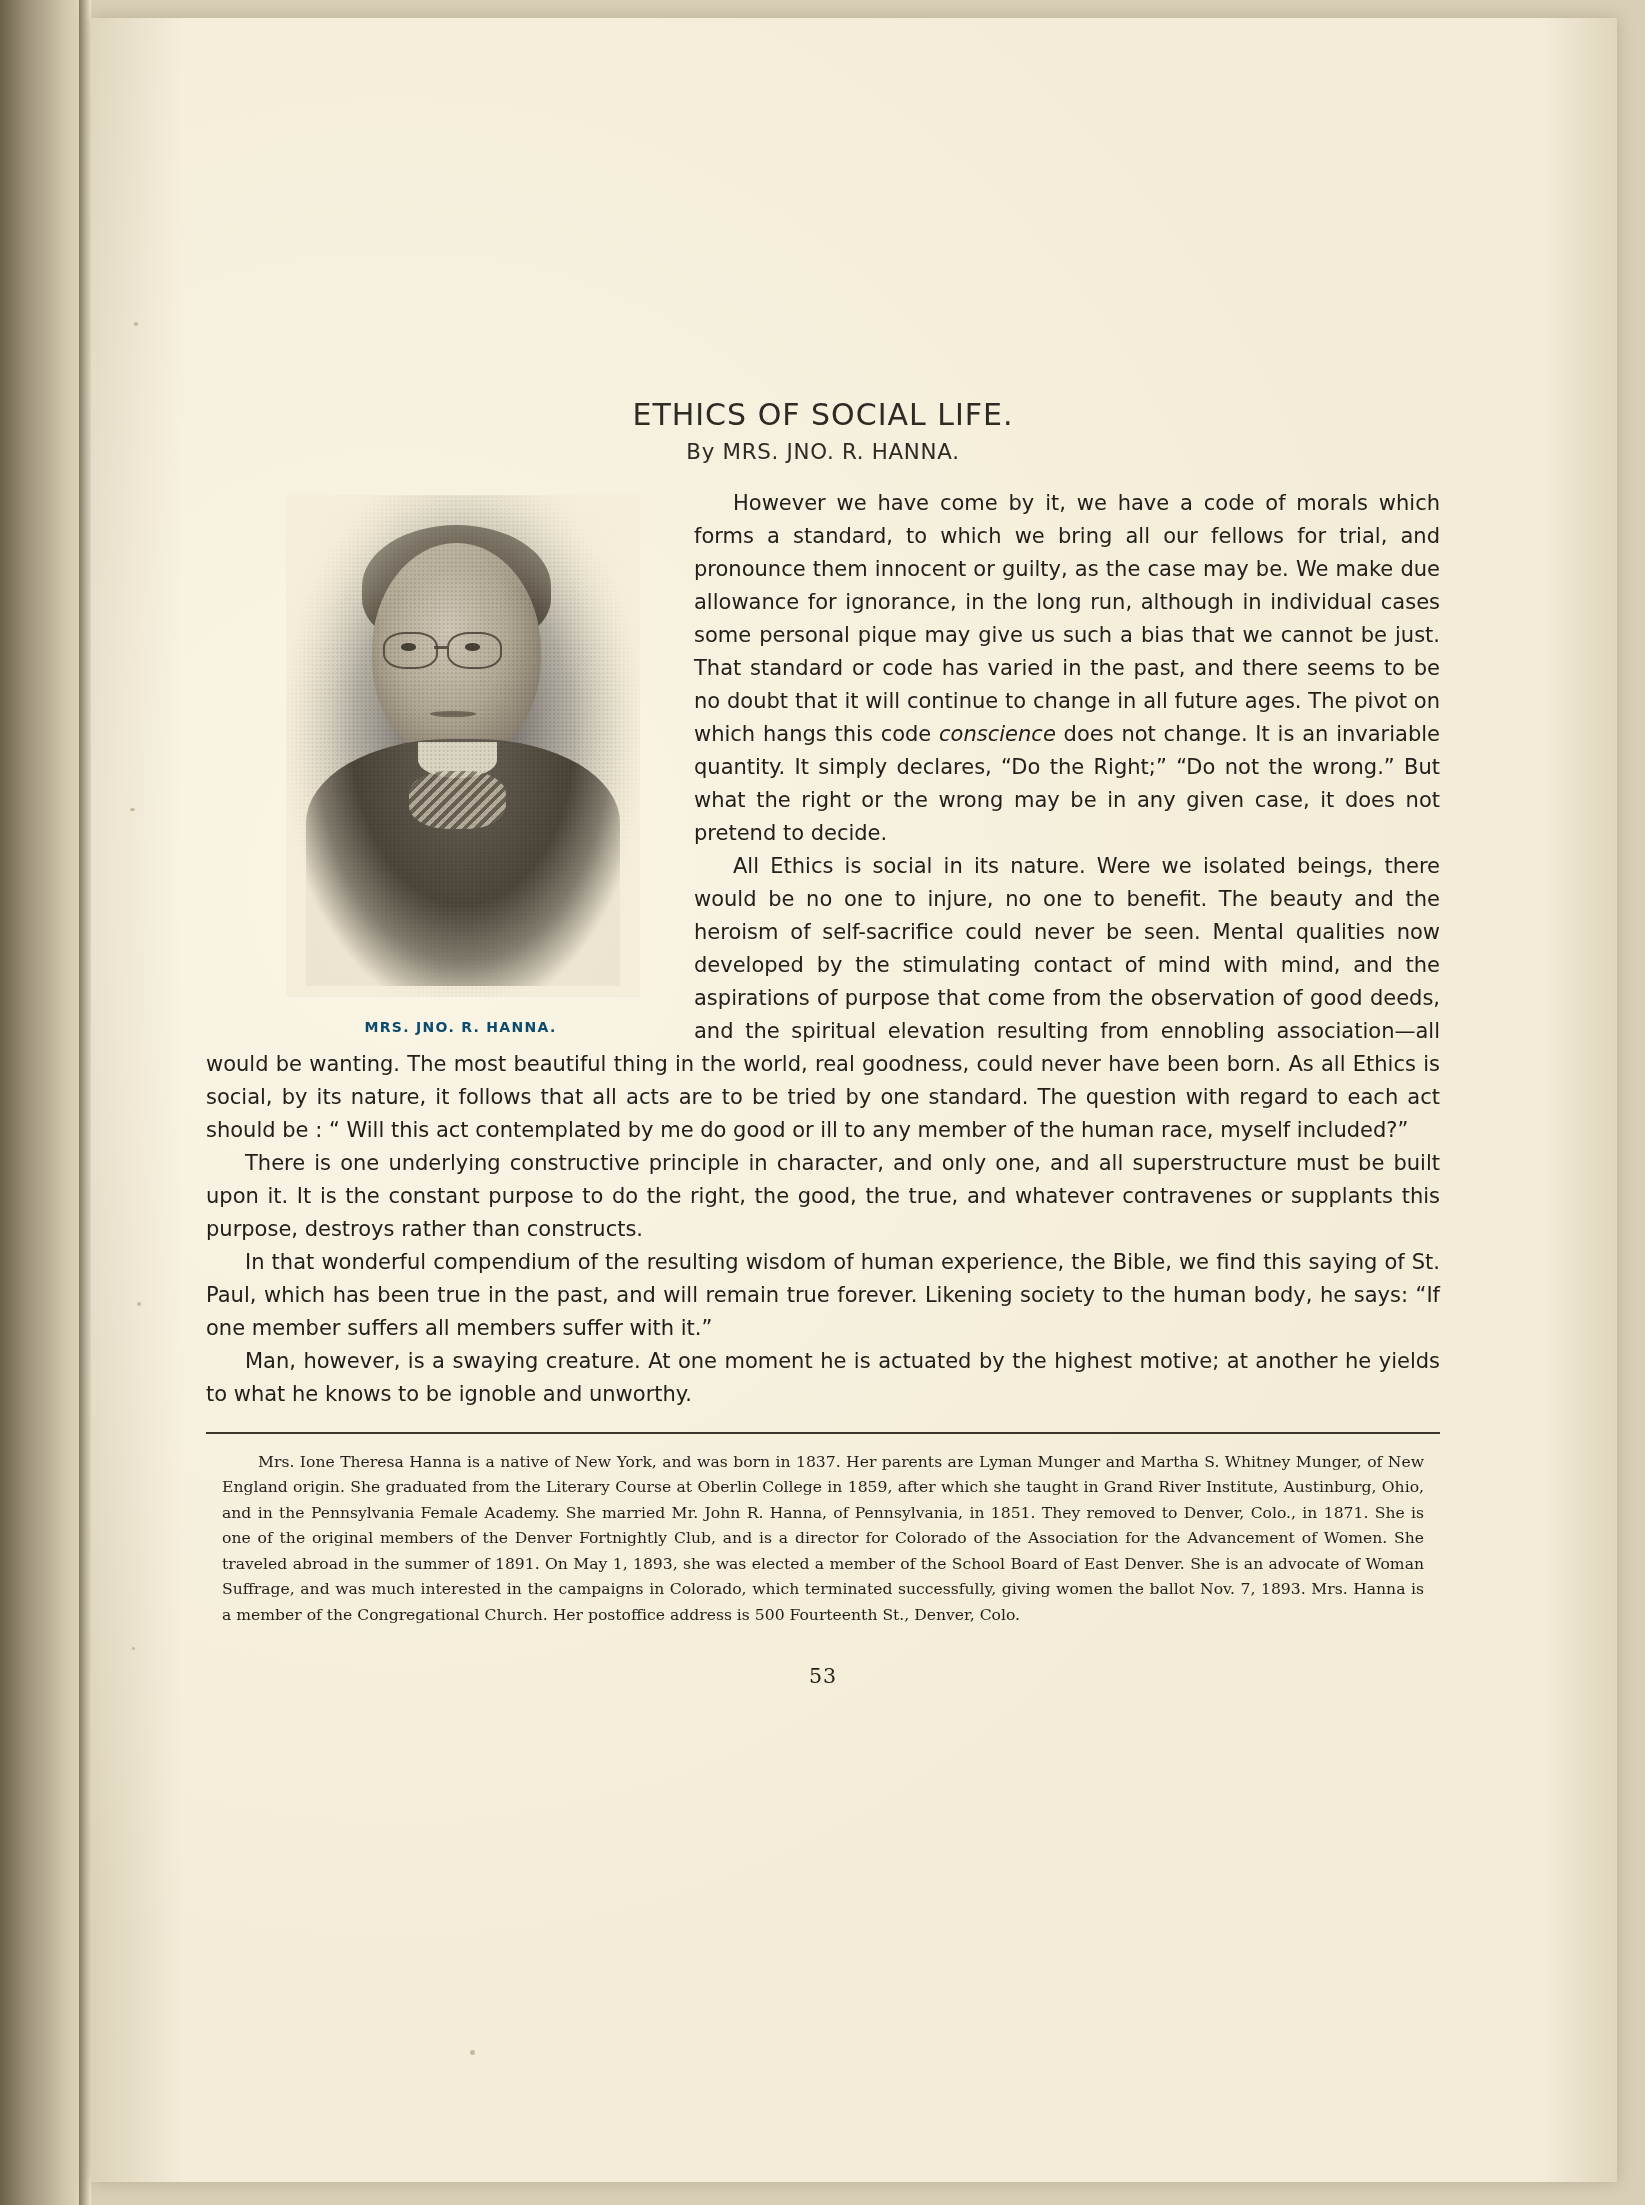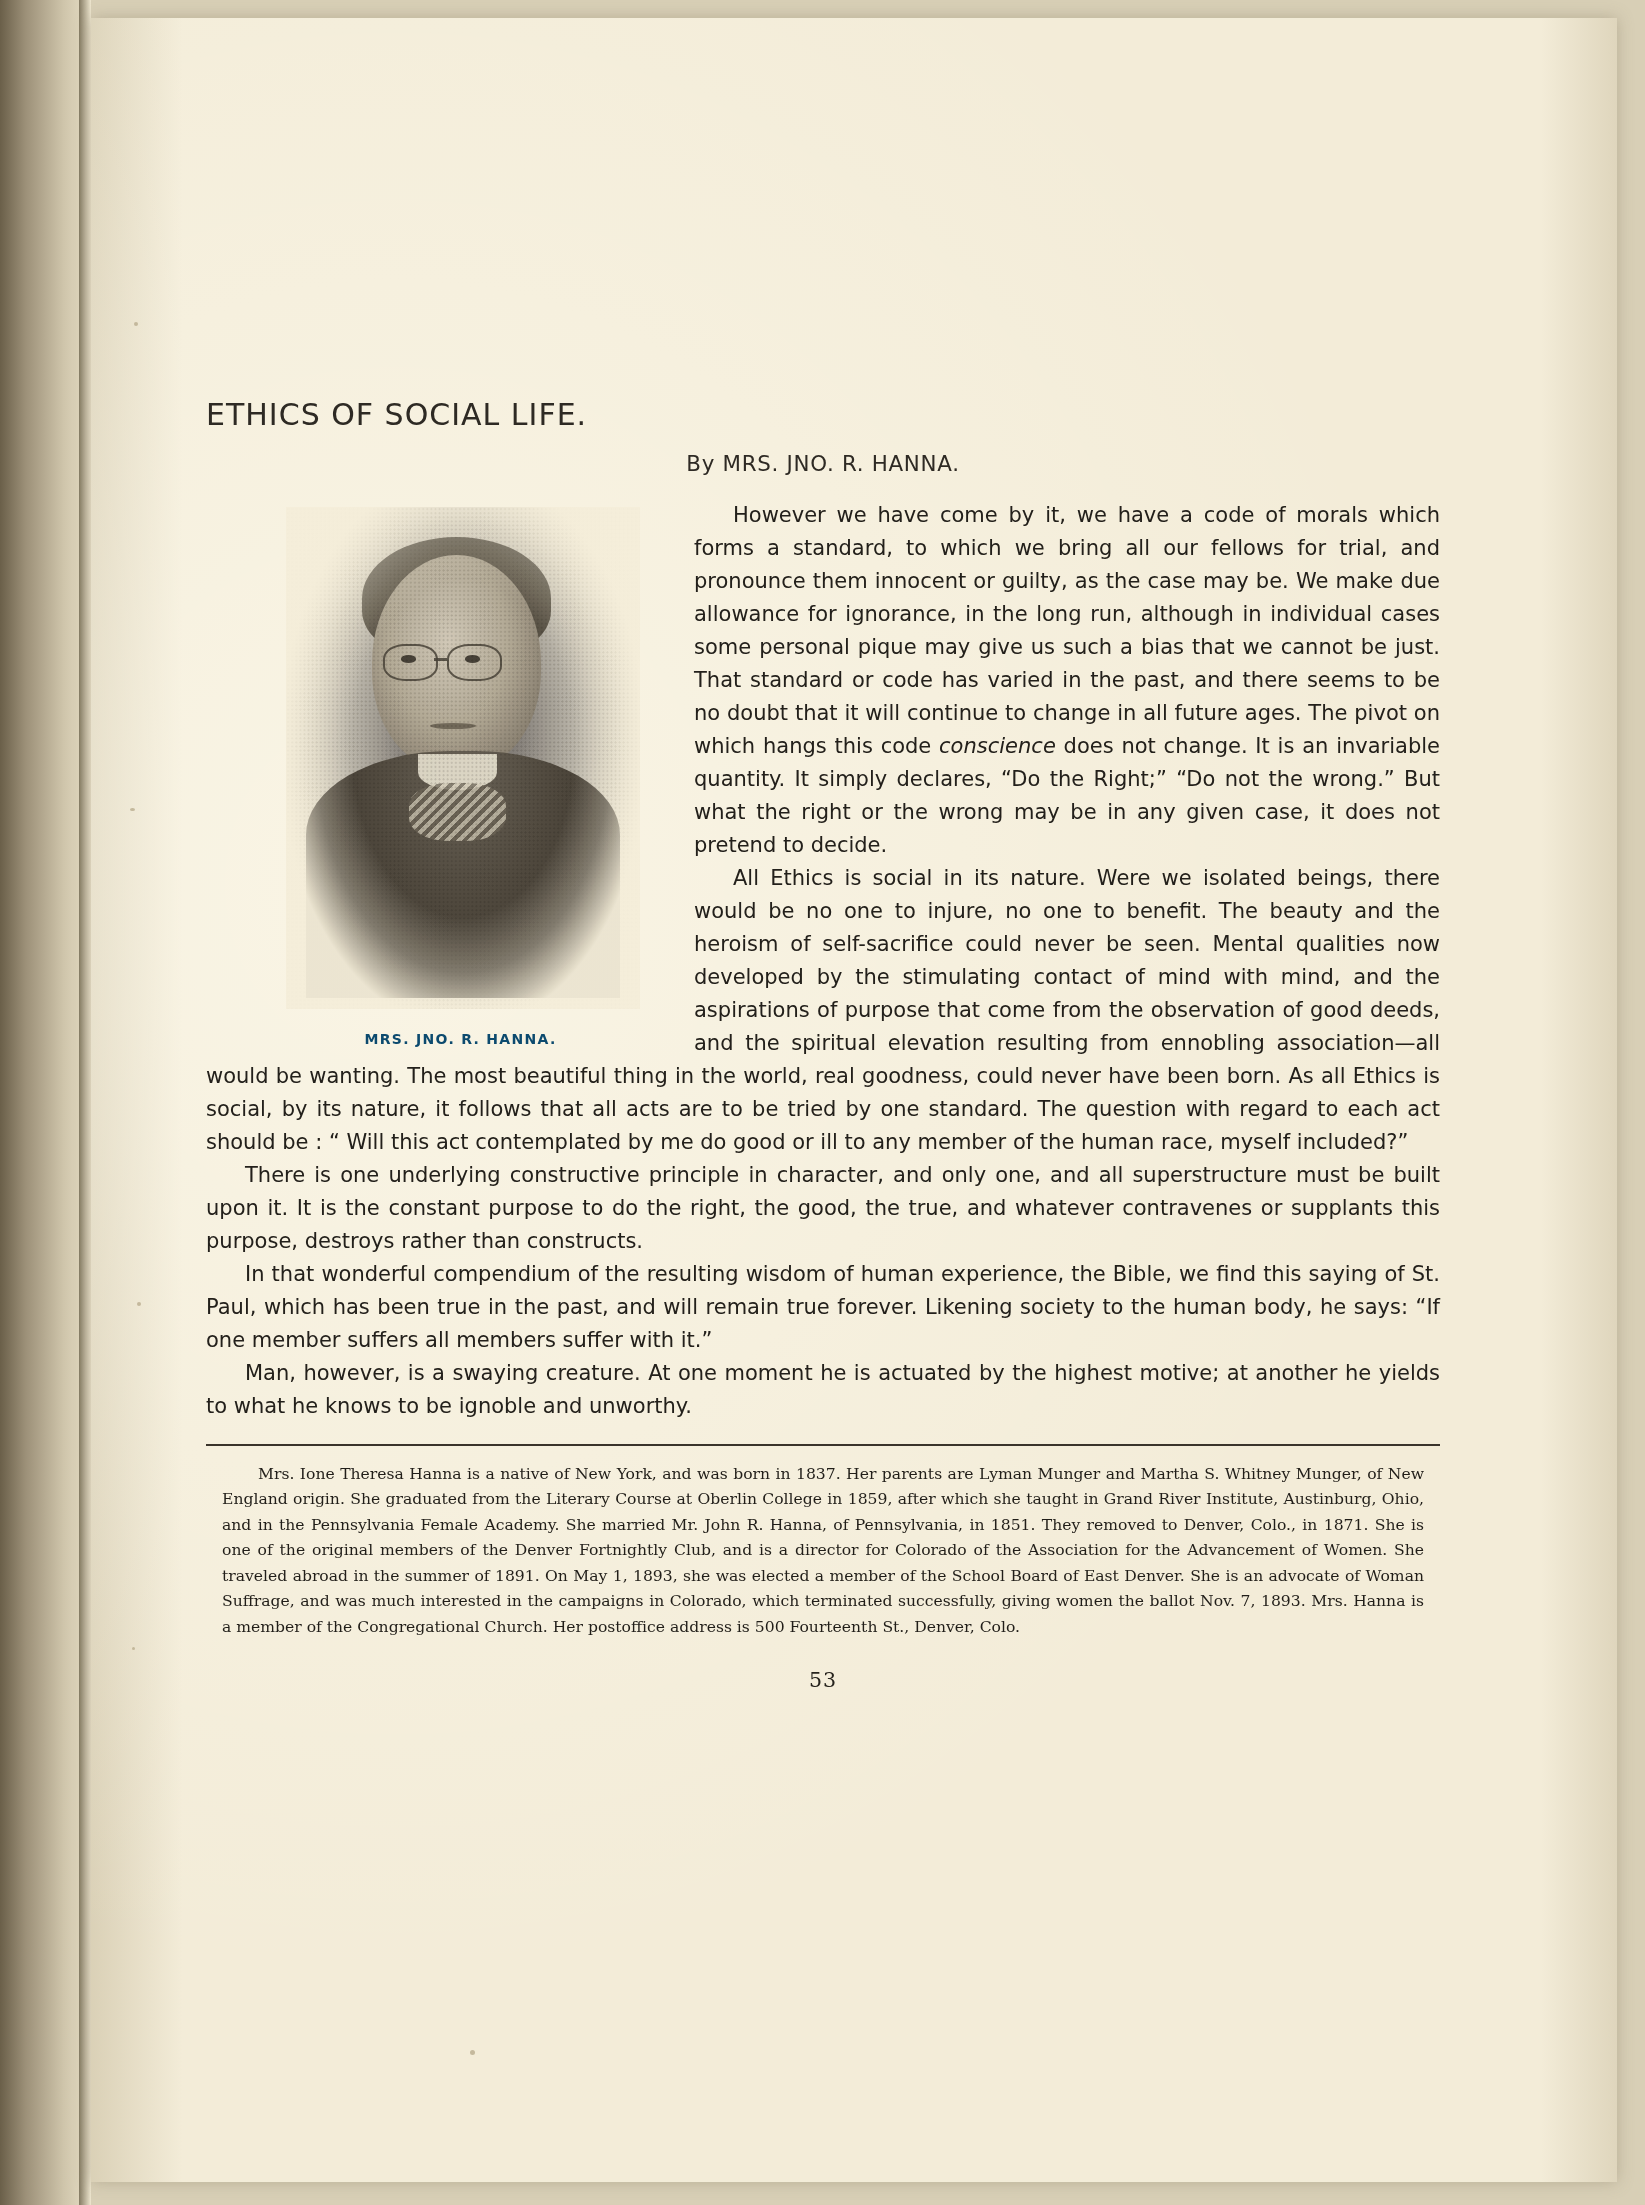--- a/index.html
+++ b/index.html
@@ -66,22 +66,23 @@
     left: 115px;
     top: 379px;
     width: 1234px;
   }
 
   h1#title {
     font-family: "DejaVu Sans", sans-serif;
     font-weight: 400;
     font-size: 30px;
     letter-spacing: 1px;
+    text-align: center;
     color: #2e2a24;
-    margin: 0 0 19px 0;
+    margin: 0 0 7px 0;
   }
   #byline {
     font-family: "DejaVu Sans", sans-serif;
     font-size: 21.4px;
     letter-spacing: 0.7px;
     text-align: center;
     color: #2e2a24;
     margin: 0 0 23px 0;
   }
 
@@ -233,21 +234,21 @@
     text-align: justify;
     text-indent: 36px;
     margin: 16px;
   }
 
   #folio {
     font-family: "DejaVu Serif", serif;
     font-size: 20.6px;
     color: #26231d;
     text-align: center;
-    margin-top: 28px;
+    margin-top: 36px;
     letter-spacing: 0.8px;
   }
 
   .clear { clear: both; }
 </style>
 </head>
 <body>
 
 <div id="scan">
   <div id="gutter-shadow"></div>

